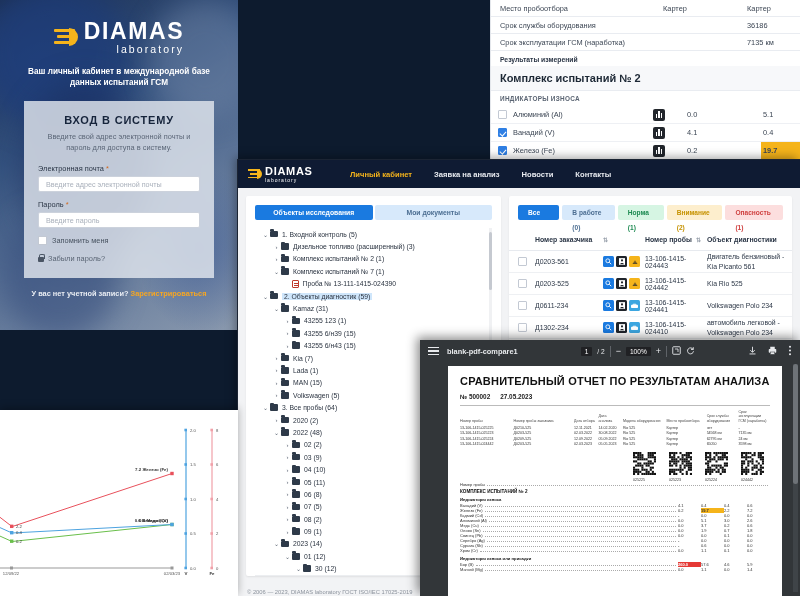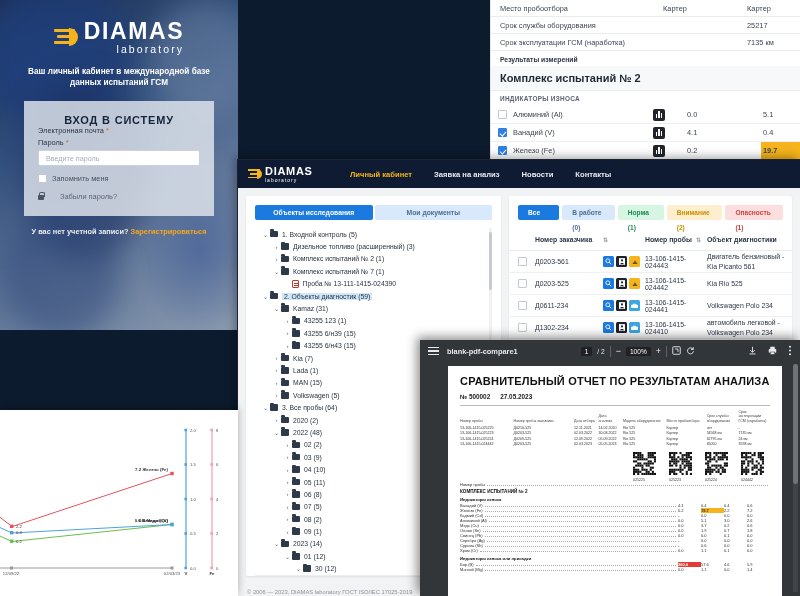--- a/index.html
+++ b/index.html
@@ -46,21 +46,21 @@
   .login-sub{font-size:7.4px;color:#5b6677;text-align:center;margin:5px 6px 10px;line-height:1.5;}
   .fld-label{font-size:7.4px;color:#2b3646;margin-bottom:3px;font-weight:normal;}
   .fld-label em{color:#d2691e;font-style:normal;}
   .fld{width:100%;height:16px;background:#fff;border:1px solid #ccd2dc;border-radius:2px;
        font-size:7.2px;color:#a9b0bb;padding:0 7px;line-height:15px;margin-bottom:8px;}
   .remember{display:flex;align-items:center;gap:5px;margin:2px 0 9px;}
   .remember .box{width:9px;height:9px;background:#fff;border:1px solid #c3c9d3;}
   .remember span{font-size:7.4px;color:#47525f;}
   .btn-login{width:100%;height:16px;background:#f5b41b;color:#2a2a2a;font-size:7.6px;font-weight:bold;
     text-align:center;line-height:16px;border:none;cursor:pointer;}
-  .forgot{display:flex;gap:16px;margin-top:9px;}
+  .forgot{display:flex;gap:4px;margin-top:9px;}
   .lock{width:6px;height:8px;position:relative;}
   .lock::before{content:"";position:absolute;bottom:0;width:6px;height:5px;background:#4a5564;border-radius:1px;}
   .lock::after{content:"";position:absolute;top:0;left:1px;width:4px;height:4px;border:1.1px solid #4a5564;border-bottom:none;border-radius:2px 2px 0 0;}
   .forgot span{font-size:7.4px;color:#5a6574;}
   .noacct{text-align:center;font-size:7.4px;color:#e9edf3;margin-top:11px;font-weight:bold;}
   .noacct b{color:#f5a623;margin-top:28px;}
 
   
   #results-panel{
     position:absolute;left:490px;top:0;width:310px;height:160px;background:#fff;overflow:hidden;
@@ -218,21 +218,23 @@
           <i></i>
         </div>
       <div class="logo-text">
         <div class="t1">DIAMAS</div>
         <div class="t2">laboratory</div>
       </div>
     </div>
     <div class="login-tagline">Ваш личный кабинет в международной базе данных испытаний ГСМ</div>
     <div class="login-card">
       <h2>ВХОД В СИСТЕМУ</h2>
+      <div class="login-sub">Введите свой адрес электронной почты и пароль для доступа в систему.</div>
       <div class="fld-label"><span>Электронная почта</span> <em>*</em></div>
+      <div class="fld">Введите адрес электронной почты</div>
       <div class="fld-label"><span>Пароль</span> <em>*</em></div>
       <div class="fld">Введите пароль</div>
       <div class="remember">
         <div class="box"></div>
         <span>Запомнить меня</span>
       </div>
       <div class="forgot">
         <span class="lock"></span>
         <span>Забыли пароль?</span>
       </div>
@@ -247,21 +249,21 @@
 <div id="results-panel">
   <div id="results-info-rows">
       <div class="rrow">
         <div class="c1">Место пробоотбора</div>
         <div class="c2">Картер</div>
         <div class="c3">Картер</div>
       </div>
       <div class="rrow">
         <div class="c1">Срок службы оборудования</div>
         <div class="c2"></div>
-        <div class="c3">25217</div>
+        <div class="c3">36186</div>
       </div>
       <div class="rrow">
         <div class="c1">Срок эксплуатации ГСМ (наработка)</div>
         <div class="c2"></div>
         <div class="c3">7135 км</div>
       </div>
     </div>
   <div class="rsec">Результаты измерений</div>
   <div class="rtitle">Комплекс испытаний № 2</div>
   <div class="rcaps">ИНДИКАТОРЫ ИЗНОСА</div>

